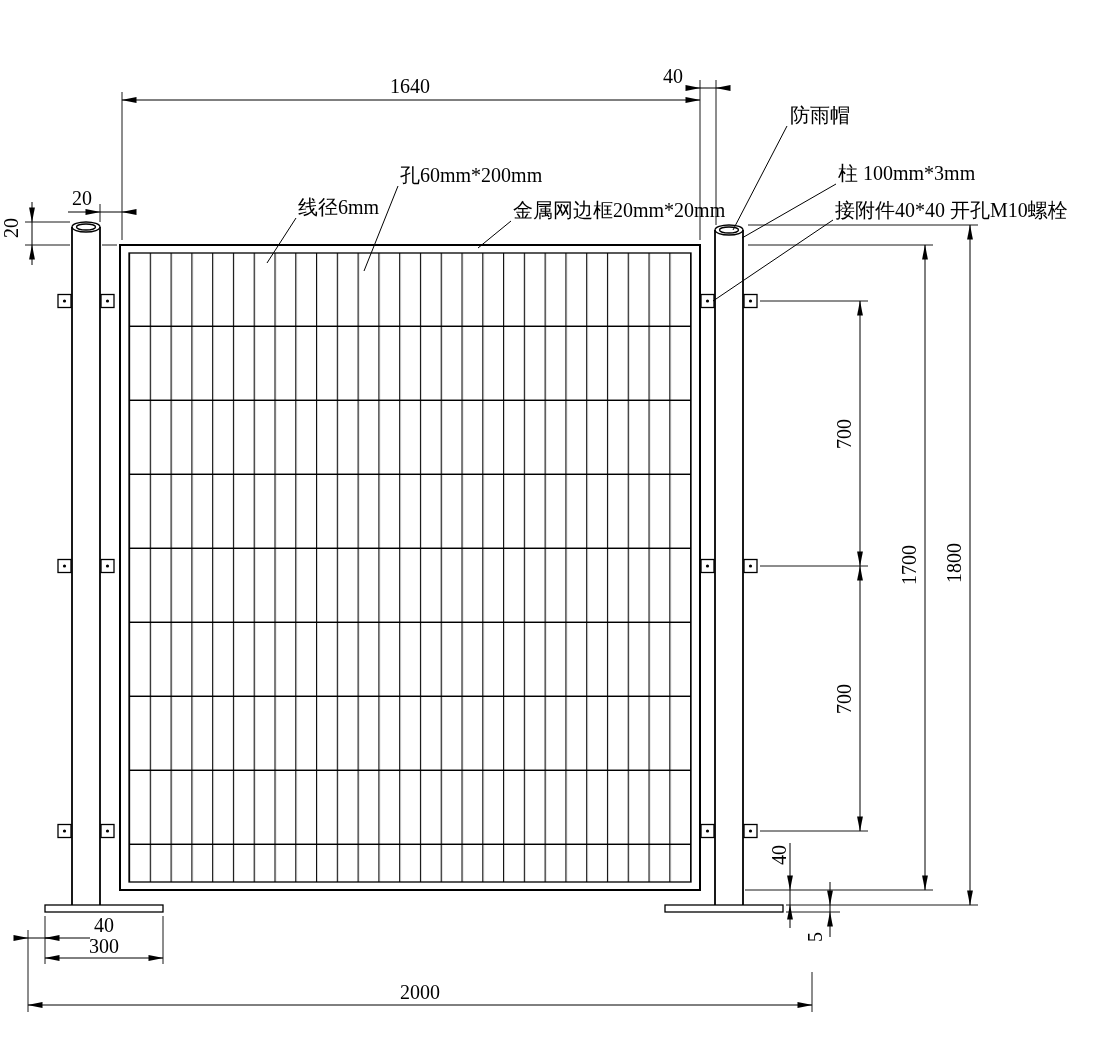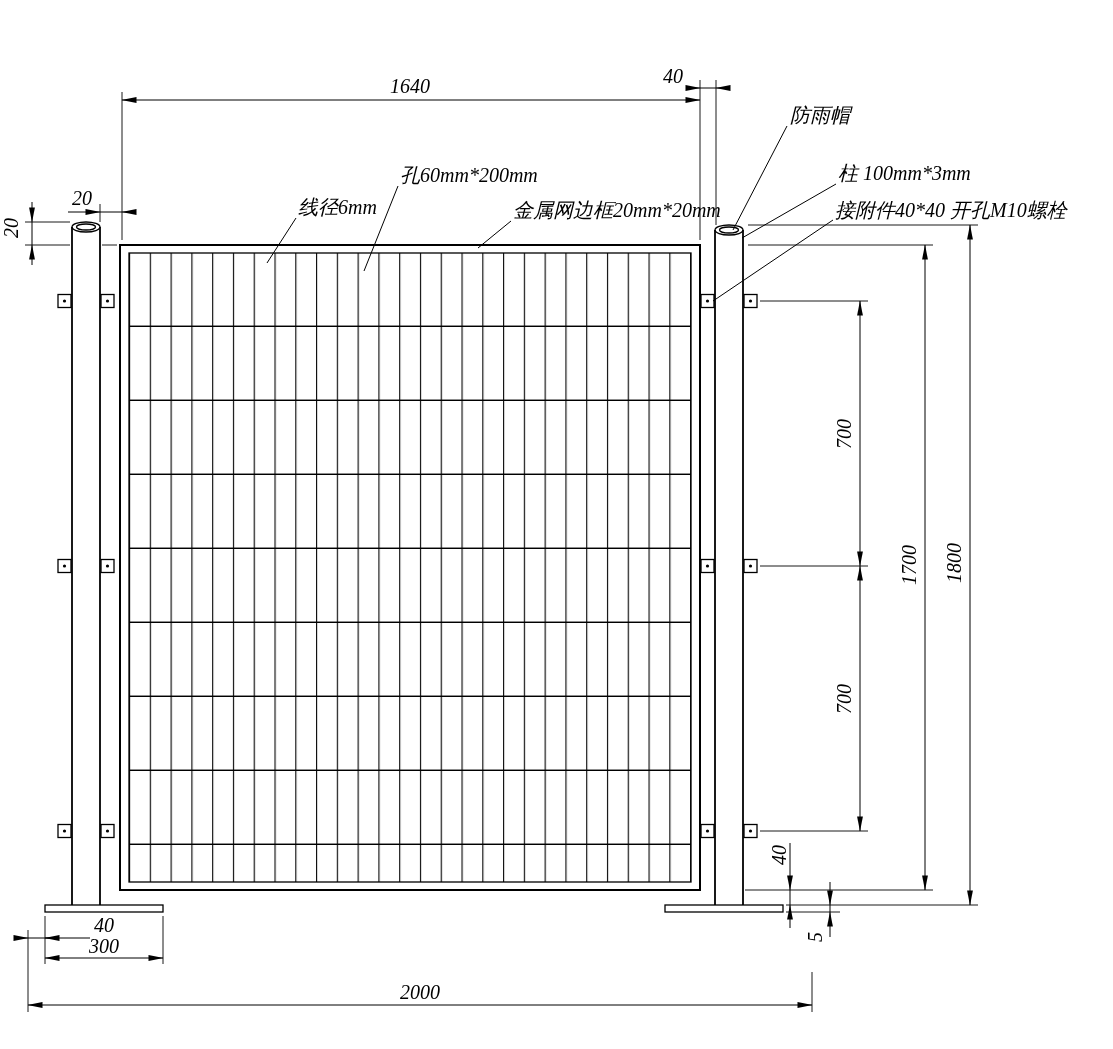--- a/index.html
+++ b/index.html
@@ -1,16 +1,16 @@
 <!DOCTYPE html>
 <html><head>
 <meta charset="utf-8">
 <style>
   html,body{margin:0;padding:0;background:#fff;}
-  .page{width:900px;height:1049px;background:#ffffff;position:relative;font-family:"Liberation Serif","DejaVu Serif",serif;font-style:italic;}
+  .page{width:900px;height:1049px;background:#ffffff;position:relative;font-family:"Liberation Serif","DejaVu Serif",serif;}
   svg{display:block;}
   text{fill:#000;font-family:"Liberation Serif","DejaVu Serif",serif;}
   .dim-text{font-size:20px;}
   .label-text{font-size:20px;}
   .outline{stroke:#000;fill:none;stroke-width:1.8;}
   .thin{stroke:#000;fill:none;stroke-width:1.3;}
   .dim{stroke:#000;fill:none;stroke-width:1;}
   .ext{stroke:#000;fill:none;stroke-width:0.9;}
   .leader{stroke:#000;fill:none;stroke-width:1;}
 </style>

